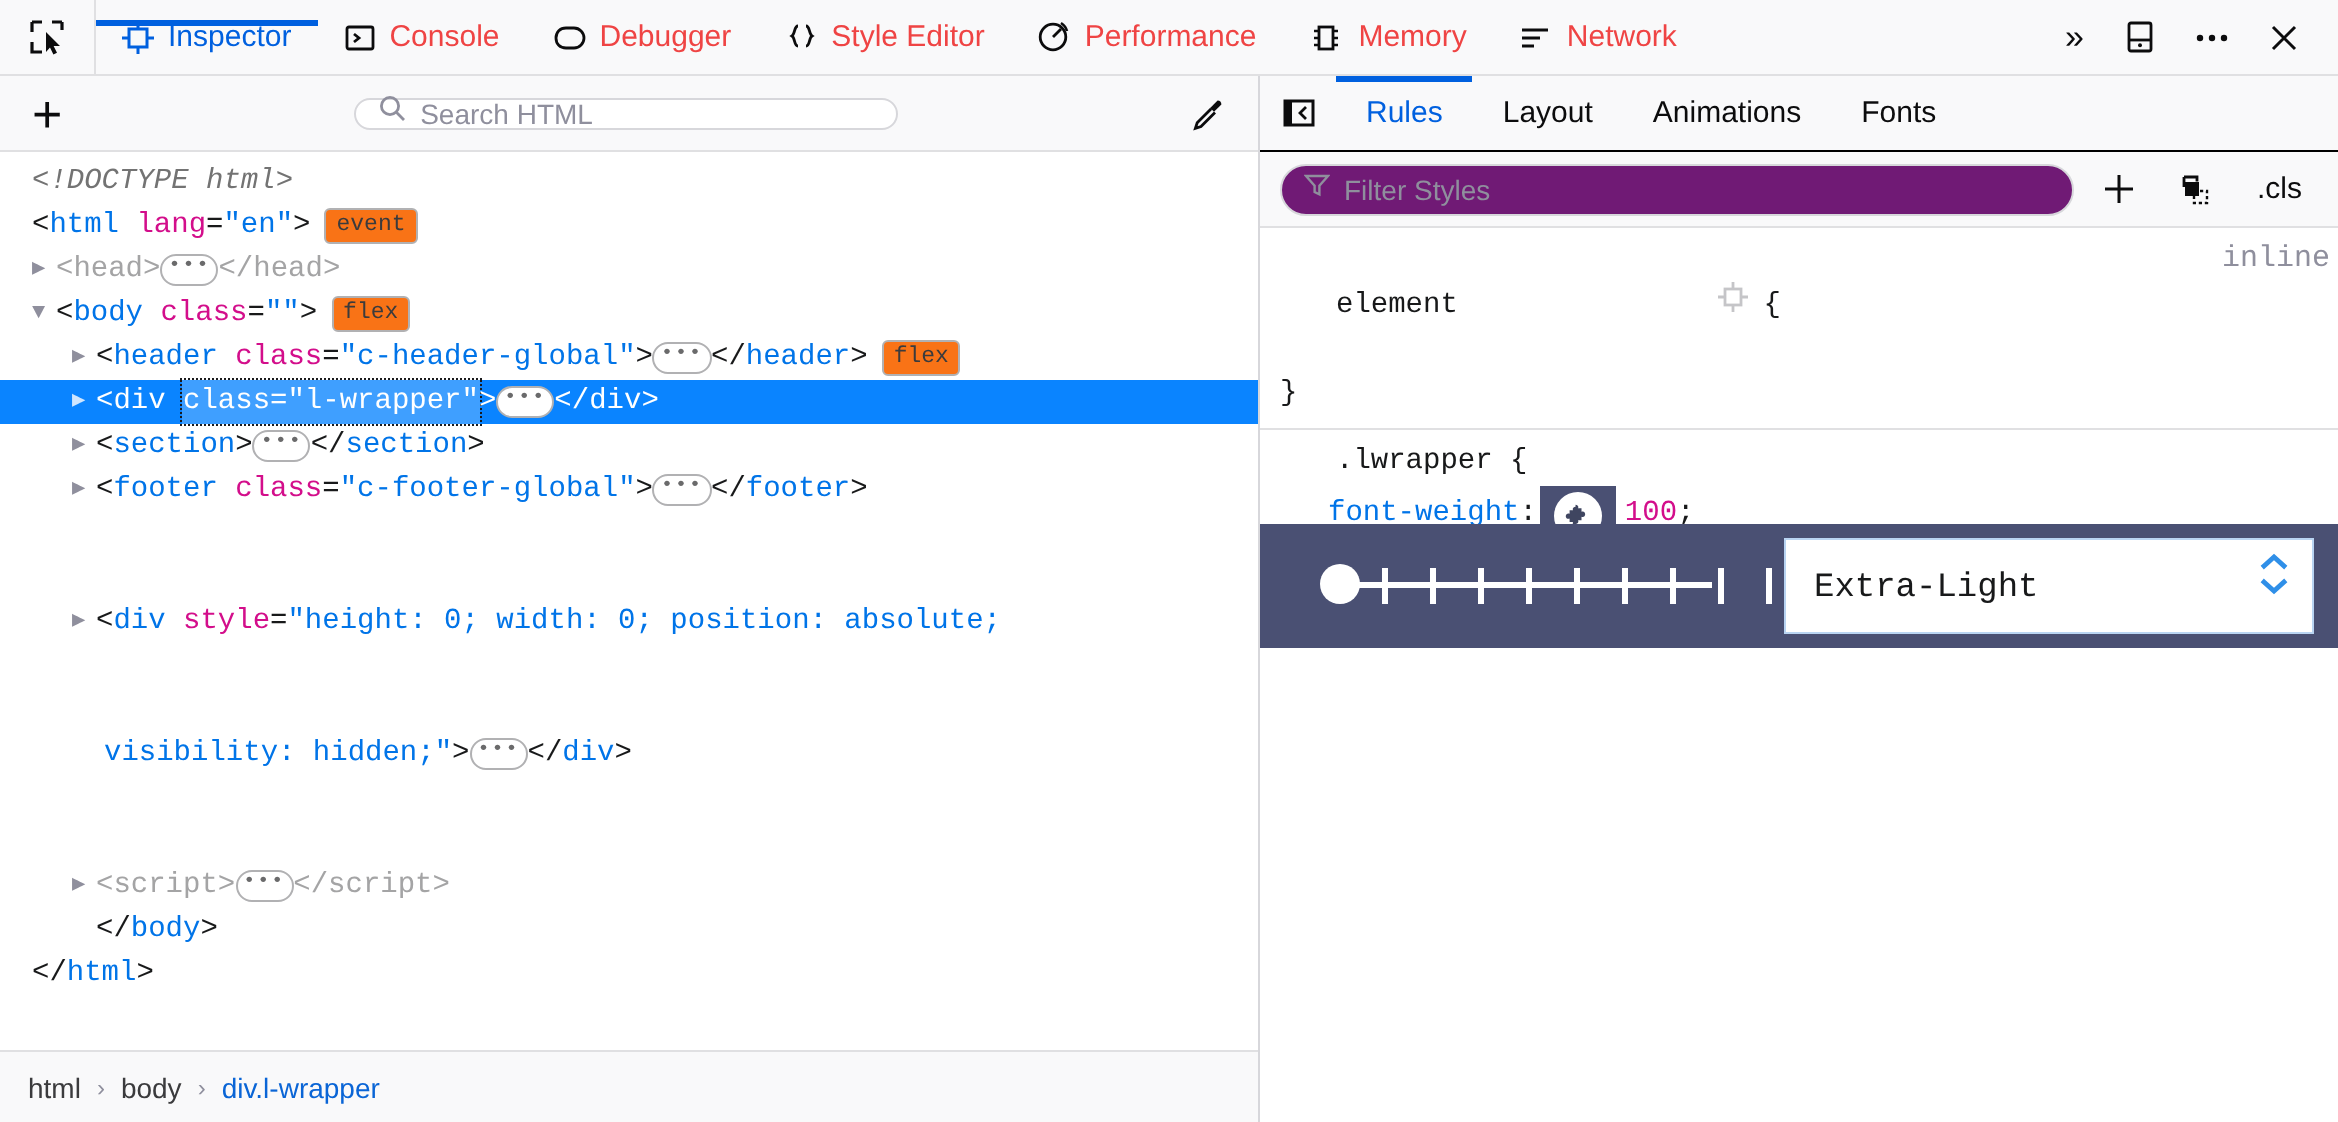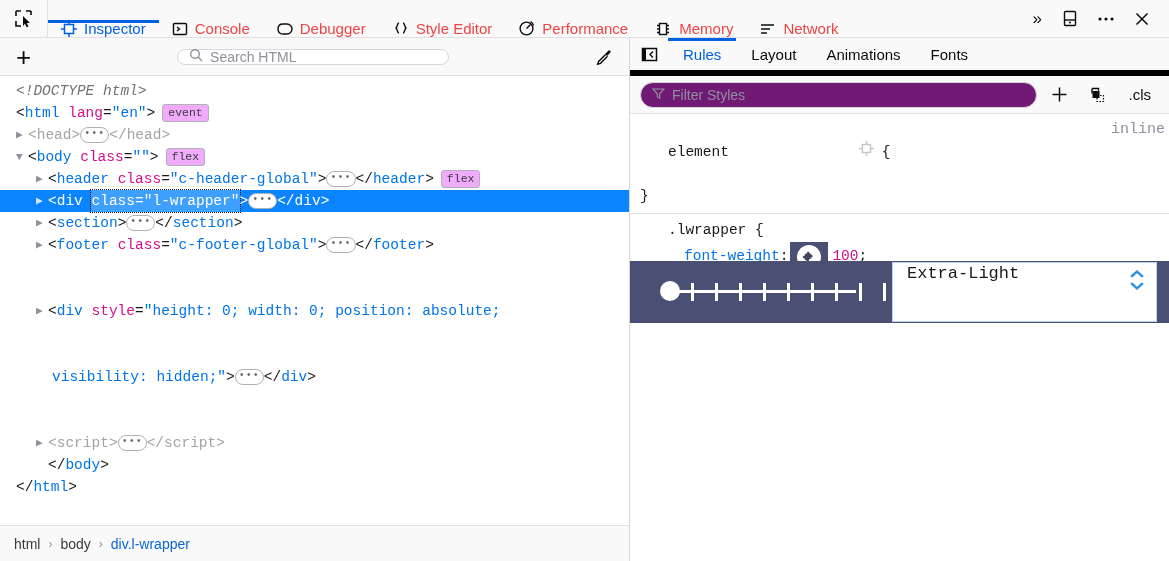--- a/index.html
+++ b/index.html
@@ -14,21 +14,21 @@
 
   
   .toolbar {
     height:38px; min-height:38px; display:flex; align-items:stretch;
     background:#f9f9fa; border-bottom:1px solid #e0e0e2;
   }
   .tb-pickbtn {
     width:48px; display:flex; align-items:center; justify-content:center;
     border-right:1px solid #e0e0e2;
   }
-  .tabs { display:flex; align-items:flex-end; flex:1; }
+  .tabs { display:flex; align-items:center; flex:1; }
   .tab {
     display:flex; align-items:center; gap:7px;
     padding:0 13px; font-size:15px; color:#ef4444;
     position:relative; white-space:nowrap;
   }
   .tab.selected { color:#0060df; }
   .tab.selected::before {
     content:""; position:absolute; left:0; right:0; top:0;
     height:3px; background:#0060df;
   }
@@ -80,21 +80,21 @@
   .dimmed { color:#a4a4a5; }
   .dimmed .tag, .dimmed .punct { color:#a4a4a5; }
   .node.sel .tag, .node.sel .attr, .node.sel .val, .node.sel .punct { color:#fff; }
   .ellip {
     display:inline-block; border:1px solid #b1b1b3; border-radius:8px;
     background:#fff; color:#6a6a6b; font-size:10px; line-height:10px;
     padding:1px 3px 3px; vertical-align:1px; letter-spacing:1px;
   }
   .badge {
     display:inline-block; border:1px solid #b1b1b3; border-radius:3px;
-    background:#f0abfc; color:#3b3b3d; font-size:11.5px; line-height:14px;
+    background:#f97316; color:#3b3b3d; font-size:11.5px; line-height:14px;
     padding:1px 5px; margin-left:7px; vertical-align:1px;
     font-family:"Liberation Mono", monospace;
   }
   .editfield {
     outline:1px dotted #1b1b1d; background:rgba(255,255,255,0.22);
     padding:0 1px; margin:0 -1px;
   }
 
   
   .crumbs {
@@ -102,21 +102,21 @@
     background:#f9f9fa; border-top:1px solid #e0e0e2; padding:0 14px;
     font-size:14px;
   }
   .crumb { color:#3b3b3d; }
   .crumb.active { color:#0a65d6; }
   .csep { color:#8f8f9d; font-size:12px; }
 
   
   .rl-tabs {
     height:38px; min-height:38px; display:flex; align-items:stretch;
-    background:#f9f9fa; border-bottom:6px solid #000000;
+    background:#f9f9fa; border-bottom:1px solid #000000;
   }
   .rl-collapse { width:38px; display:flex; align-items:center; justify-content:center; }
   .rtab {
     display:flex; align-items:center; padding:0 15px; font-size:15px;
     color:#0c0c0d; position:relative; white-space:nowrap;
   }
   .rtab.selected { color:#0060df; }
   .rtab.selected::before {
     content:""; position:absolute; left:0; right:0; top:0; height:3px; background:#0060df;
   }
@@ -136,21 +136,21 @@
     flex:1; overflow:hidden; background:#fff; position:relative;
     font-family:"Liberation Mono", monospace; font-size:14.5px; line-height:22px;
   }
   .rule { padding:5px 0 6px; border-bottom:1px solid #e0e0e2; position:relative; }
   .rule-head { display:flex; align-items:center; padding:0 10px; white-space:pre; }
   .sel-name { color:#18191a;margin-left:28px; }
   .inline-lbl {
     position:absolute; right:4px; top:5px; color:#8f8f9d; font-size:15px;
   }
   .decl { padding-left:34px; white-space:pre; display:flex; align-items:center; }
-  .prop { color:#0074e8;margin-left:20px; }
+  .prop { color:#0074e8; }
   .valnum { color:#d30e8b; }
   .elembox { display:inline-block; margin:0 8px; }
 
   
   .swatch-tab {
     display:inline-flex; align-items:center; justify-content:center;
     width:38px; height:30px; background:#4a5073; margin:0 4px 0 2px;
     position:relative; top:1px;
   }
   .puzzle-circle {
@@ -168,23 +168,23 @@
     content:""; position:absolute; right:0; top:0; width:3px; height:18px; background:#fff;
   }
   .slider .rail {
     position:absolute; left:10px; right:0; top:11px; height:3px; background:#fff;
   }
   .slider .thumb {
     position:absolute; left:0; top:2px; width:20px; height:20px;
     border-radius:50%; background:#fff;
   }
   .weight-field {
-    margin-left:36px; flex:1; height:60px; background:#fff;
-    border:1px solid #b9d4f2; display:flex; align-items:flex-start;
-    padding:0 14px; position:relative;
+    margin-left:36px; flex:1; height:48px; background:#fff;
+    border:1px solid #b9d4f2; display:flex; align-items:flex-end;
+    padding:10px 14px; position:relative;
   }
   .weight-field .wtext { font-size:17px; color:#18191a; font-family:"Liberation Mono", monospace; }
   .stepper {
     position:absolute; right:12px; top:6px; display:flex; flex-direction:column;
     align-items:center; gap:4px; color:#2f8fe8;
   }
   .stepper svg { display:block; }
 </style>
 </head>
 <body>

